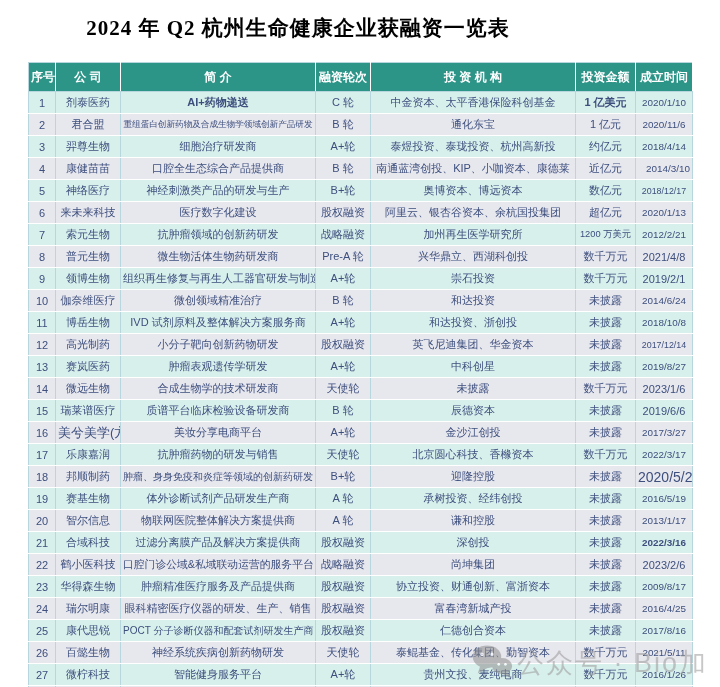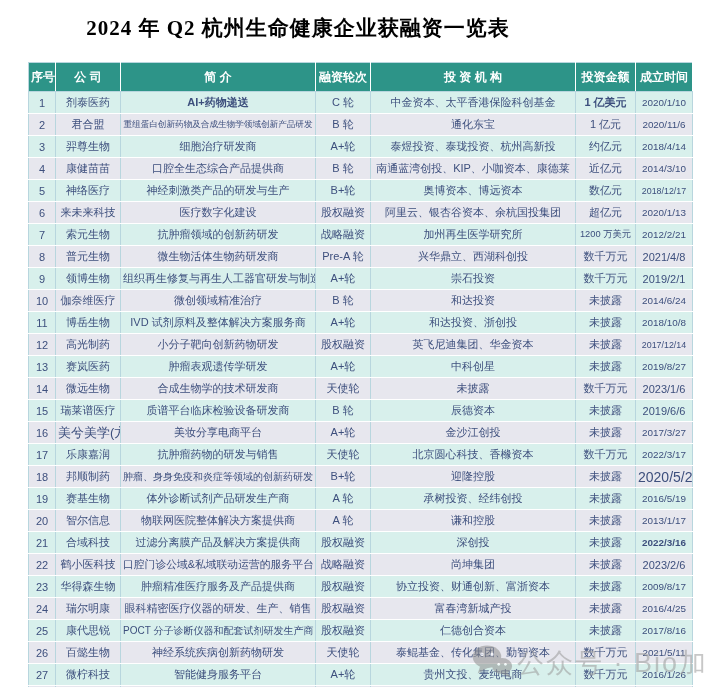--- a/index.html
+++ b/index.html
@@ -103,21 +103,21 @@
         <td>约亿元</td>
         <td style="font-size: 9.9px;">2018/4/14</td>
       </tr>
       <tr>
         <td>4</td>
         <td>康健苗苗</td>
         <td>口腔全生态综合产品提供商</td>
         <td>B 轮</td>
         <td>南通蓝湾创投、KIP、小咖资本、康德莱</td>
         <td>近亿元</td>
-        <td style="font-size: 9.9px;">2014/3/10</td>
+        <td style="font-size: 9.9px; text-align: right;">2014/3/10</td>
       </tr>
       <tr>
         <td>5</td>
         <td>神络医疗</td>
         <td>神经刺激类产品的研发与生产</td>
         <td>B+轮</td>
         <td>奥博资本、博远资本</td>
         <td>数亿元</td>
         <td style="font-size: 8.9px;">2018/12/17</td>
       </tr>

